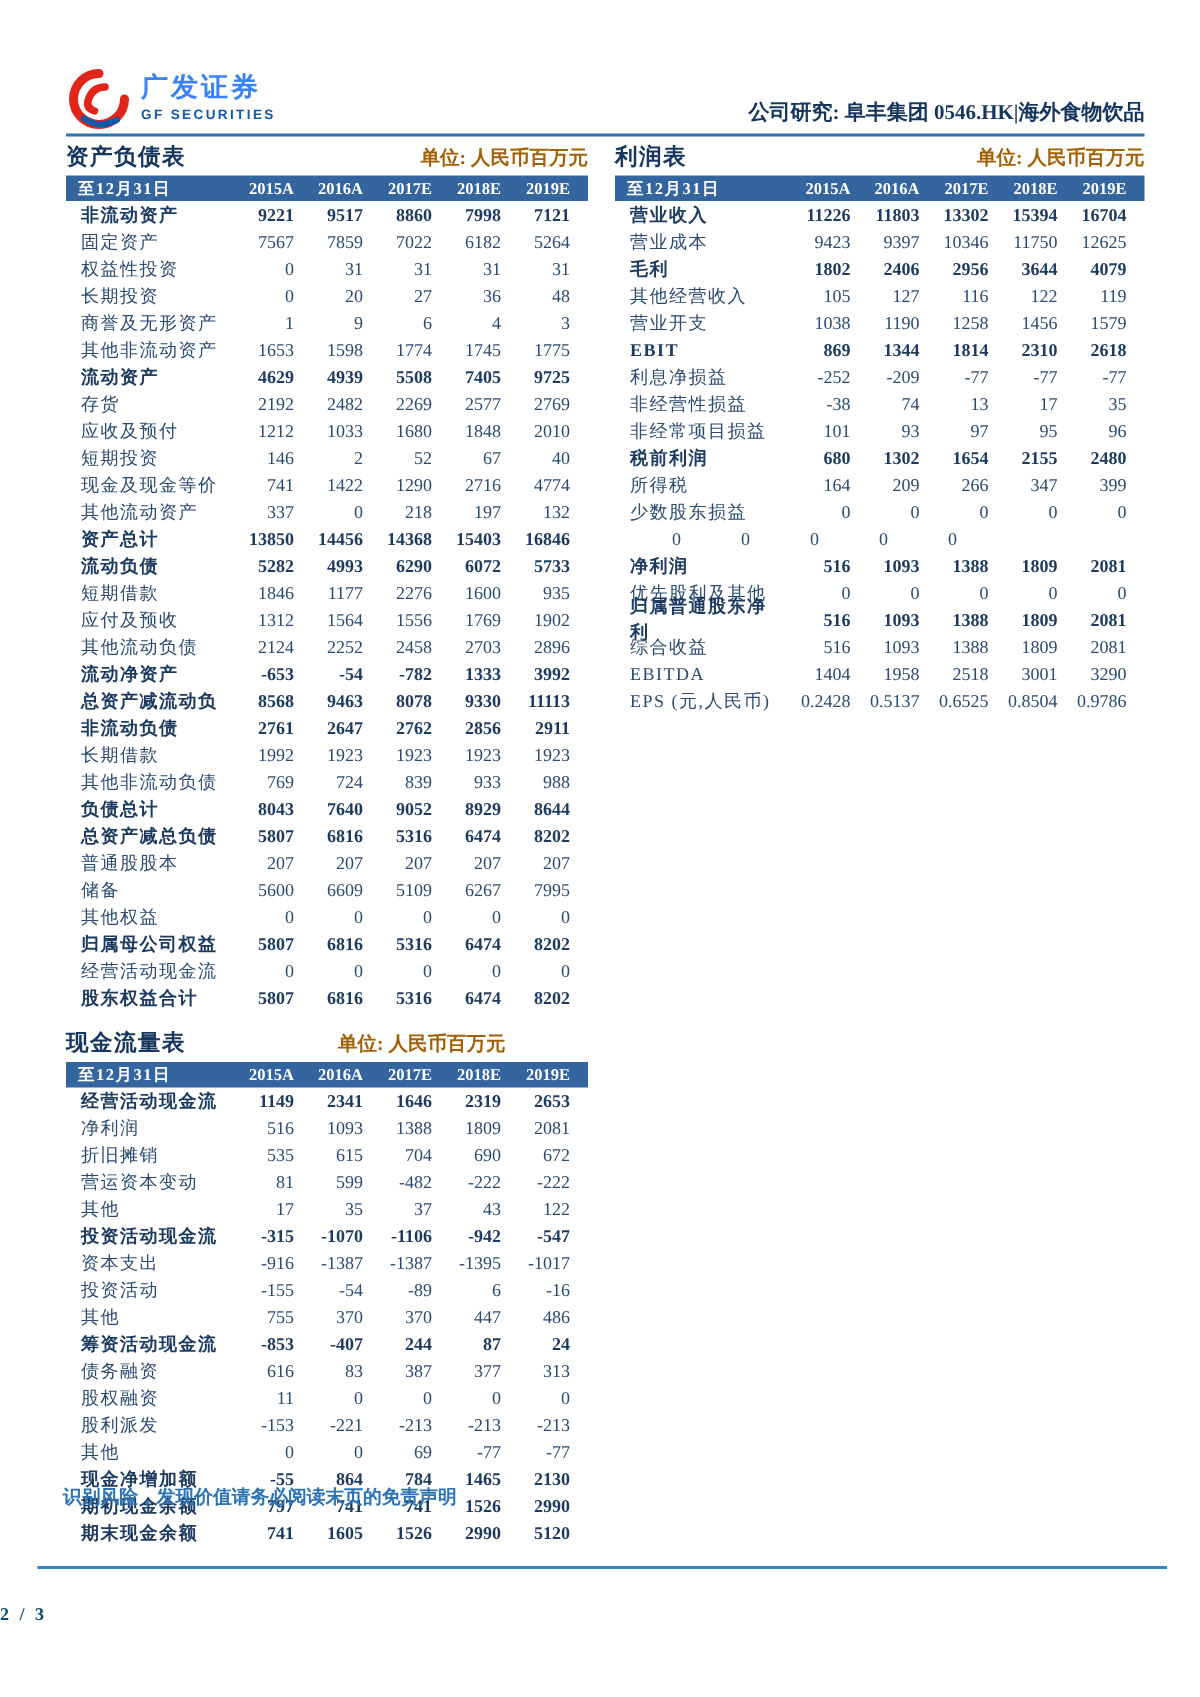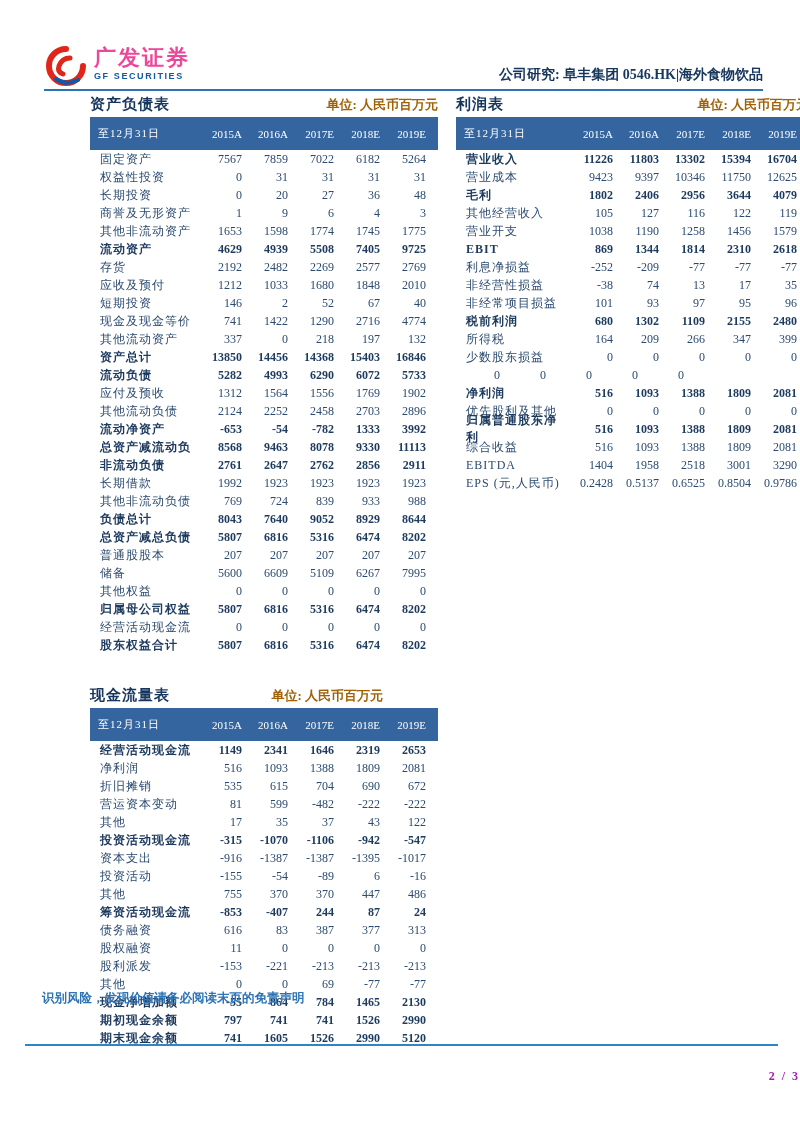--- a/index.html
+++ b/index.html
@@ -6,49 +6,49 @@
   html,body { background:#ffffff; }
   body {
     width:800px; height:1131px; position:relative;
     font-family:"Liberation Serif","DejaVu Serif",serif;
     color:#2b4a6f;
   }
   
   .logo-wrap { position:absolute; left:44px; top:46px; display:flex; align-items:flex-start; }
   .logo-mark { width:44px; height:42px; }
   .logo-text { margin-left:6px; }
-  .logo-cn { font-family:"Liberation Sans","DejaVu Sans",sans-serif; font-weight:bold; font-size:22px; letter-spacing:2px; color:#ec4899; line-height:24px; }
+  .logo-cn { font-family:"Liberation Sans","DejaVu Sans",sans-serif; font-weight:bold; font-size:18px; letter-spacing:2px; color:#3b82f6; line-height:24px; }
   .logo-en { font-family:"Liberation Sans","DejaVu Sans",sans-serif; font-weight:bold; font-size:9px; letter-spacing:1.6px; color:#1159a6; line-height:12px; }
   .hdr-right { position:absolute; right:37px; top:66px; font-size:14px; font-weight:bold; color:#17365d; }
   .top-rule { position:absolute; left:44px; right:37px; top:89px; height:2px; background:#2e74b5; }
 
   
-  .tbl { position:absolute;margin-left:46px; }
+  .tbl { position:absolute; }
   .tbl-titlerow { display:flex; align-items:baseline; height:18px; margin-bottom:4px; }
   .tbl-title { font-size:15px; font-weight:bold; color:#17365d; letter-spacing:1px; }
   .tbl-unit { margin-left:auto; font-size:13px; font-weight:bold; color:#a16207; }
   .thead {
-    display:flex; align-items:center; height:33px;
-    background:#35659f; color:#ffffff; font-weight:normal; font-size:11px;
+    display:flex; align-items:center; height:17px;
+    background:#35659f; color:#ffffff; font-weight:bold; font-size:11px;
   }
   .thead .lbl { flex:1; padding-left:8px; letter-spacing:1px; }
   .val { width:46px; text-align:right; padding-right:2px; }
   .trow { display:flex; align-items:center; height:18px; font-size:12px; }
   .trow .lbl { flex:1; padding-left:10px; letter-spacing:1px; }
   .trow.b { font-weight:bold; color:#1d3a5f; }
   .pad-r { padding-right:10px; }
   #bs { left:44px;  top:95px;  width:348px; }
   #is { left:410px; top:95px;  width:353px; }
   #cf { left:44px;  top:686px; width:348px; }
   #cf .tbl-unit { margin-right:55px; }
 
   
   .foot-rule { position:absolute; left:25px; right:22px; top:1044px; height:2px; background:#2e86c6; }
   .foot-disclaimer { position:absolute; left:42px; top:990px; font-family:"Liberation Sans","DejaVu Sans",sans-serif; font-size:12.5px; font-weight:bold; color:#2e74b5; }
-  .foot-page { position:absolute; left:0; right:0; top:1069px; text-align:right; font-size:12px; font-weight:bold; color:#a21caf; letter-spacing:2px; }
+  .foot-page { position:absolute; left:0; right:0; top:1069px; text-align:left; font-size:12px; font-weight:bold; color:#0c4a6e; letter-spacing:2px; }
 </style>
 </head>
 <body>
 
 <div class="logo-wrap">
   <svg class="logo-mark" viewBox="0 0 44 42">
     <path d="M22 3 A17 17 0 1 0 39 20" fill="none" stroke="#e0251b" stroke-width="6" stroke-linecap="round"></path>
     <path d="M26 12 Q18 12 15 20 Q13 26 19 28" fill="none" stroke="#e0251b" stroke-width="5" stroke-linecap="round"></path>
     <path d="M12 33 Q22 40 34 34" fill="none" stroke="#1159a6" stroke-width="4" stroke-linecap="round"></path>
   </svg>
@@ -67,20 +67,28 @@
   </div>
   <div class="thead pad-r">
     <span class="lbl">至12月31日</span>
   <span class="val">2015A</span>
       <span class="val">2016A</span>
       <span class="val">2017E</span>
       <span class="val">2018E</span>
       <span class="val">2019E</span>
     </div>
   <div class="tbody pad-r">
+      <div class="trow b">
+        <span class="lbl">非流动资产</span>
+        <span class="val">9221</span>
+        <span class="val">9517</span>
+        <span class="val">8860</span>
+        <span class="val">7998</span>
+        <span class="val">7121</span>
+      </div>
       <div class="trow">
         <span class="lbl">固定资产</span>
         <span class="val">7567</span>
         <span class="val">7859</span>
         <span class="val">7022</span>
         <span class="val">6182</span>
         <span class="val">5264</span>
       </div>
       <div class="trow">
         <span class="lbl">权益性投资</span>
@@ -170,20 +178,28 @@
         <span class="val">15403</span>
         <span class="val">16846</span>
       </div>
       <div class="trow b">
         <span class="lbl">流动负债</span>
         <span class="val">5282</span>
         <span class="val">4993</span>
         <span class="val">6290</span>
         <span class="val">6072</span>
         <span class="val">5733</span>
+      </div>
+      <div class="trow">
+        <span class="lbl">短期借款</span>
+        <span class="val">1846</span>
+        <span class="val">1177</span>
+        <span class="val">2276</span>
+        <span class="val">1600</span>
+        <span class="val">935</span>
       </div>
       <div class="trow">
         <span class="lbl">应付及预收</span>
         <span class="val">1312</span>
         <span class="val">1564</span>
         <span class="val">1556</span>
         <span class="val">1769</span>
         <span class="val">1902</span>
       </div>
       <div class="trow">
@@ -384,21 +400,21 @@
         <span class="val">101</span>
         <span class="val">93</span>
         <span class="val">97</span>
         <span class="val">95</span>
         <span class="val">96</span>
       </div>
       <div class="trow b">
         <span class="lbl">税前利润</span>
         <span class="val">680</span>
         <span class="val">1302</span>
-        <span class="val">1109</span>
+        <span class="val">1654</span>
         <span class="val">2155</span>
         <span class="val">2480</span>
       </div>
       <div class="trow">
         <span class="lbl">所得税</span>
         <span class="val">164</span>
         <span class="val">209</span>
         <span class="val">266</span>
         <span class="val">347</span>
         <span class="val">399</span>

